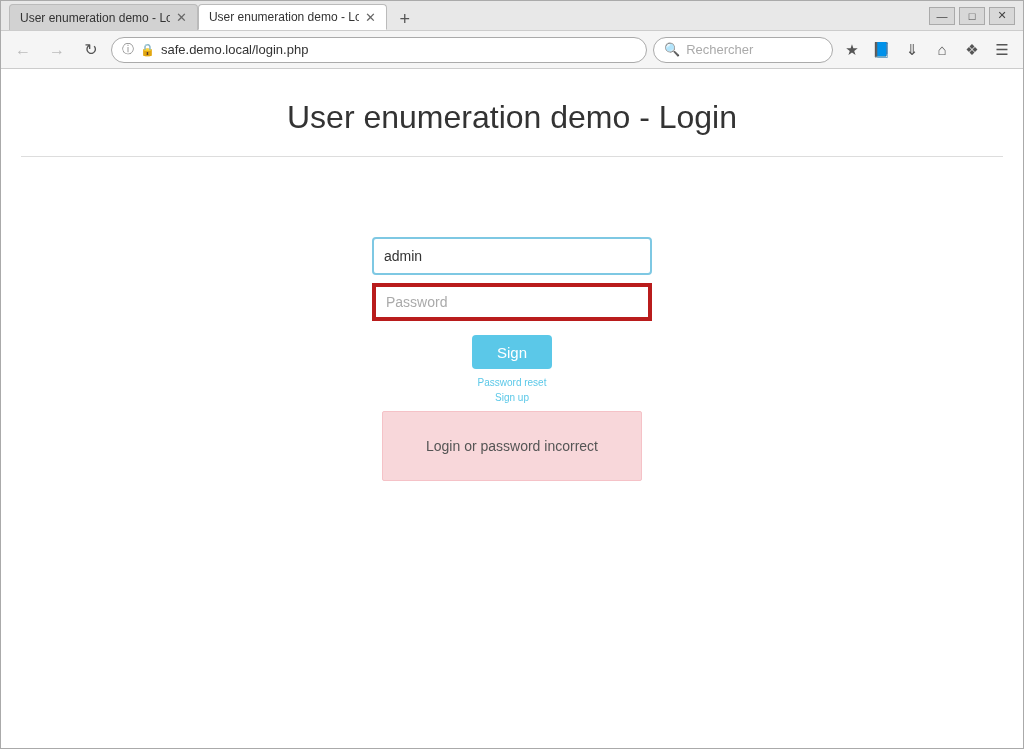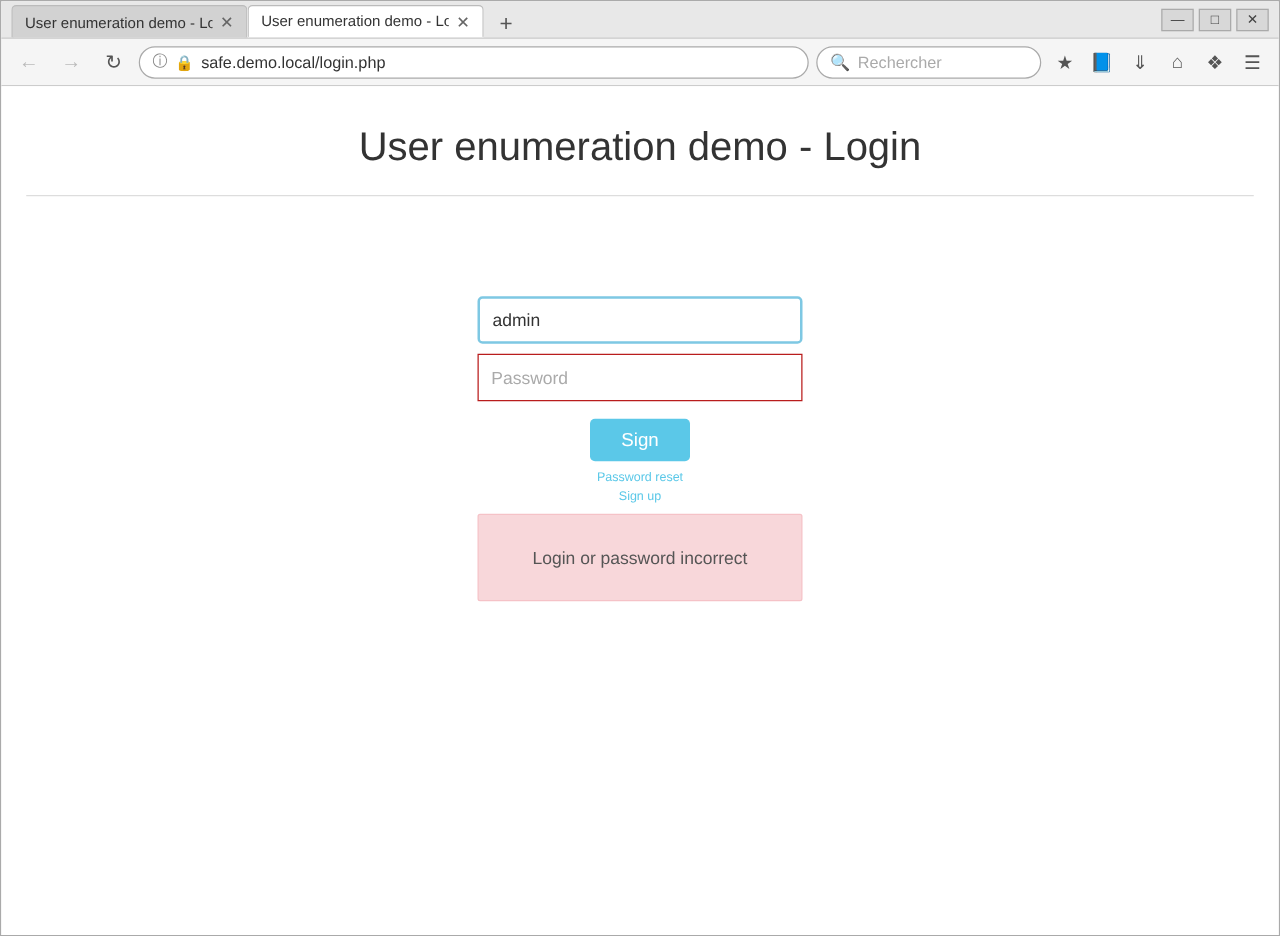--- a/index.html
+++ b/index.html
@@ -224,32 +224,32 @@
 
     .form-group {
       display: flex;
       flex-direction: column;
       align-items: center;
       gap: 8px;
       width: 100%;
     }
 
     .login-input {
-      width: 260px;
+      width: 280px;
       height: 38px;
       border: 2px solid #7ec8e3;
       border-radius: 4px;
       padding: 0 10px;
       font-size: 14px;
       color: #333;
       outline: none;
     }
 
     .login-input.password {
-      border: 1px solid #b91c1c;
+      border: 4px solid #b91c1c;
       border-radius: 0;
     }
 
     .login-input::placeholder {
       color: #aaa;
     }
 
     .login-btn {
       margin-top: 6px;
       width: 80px;

